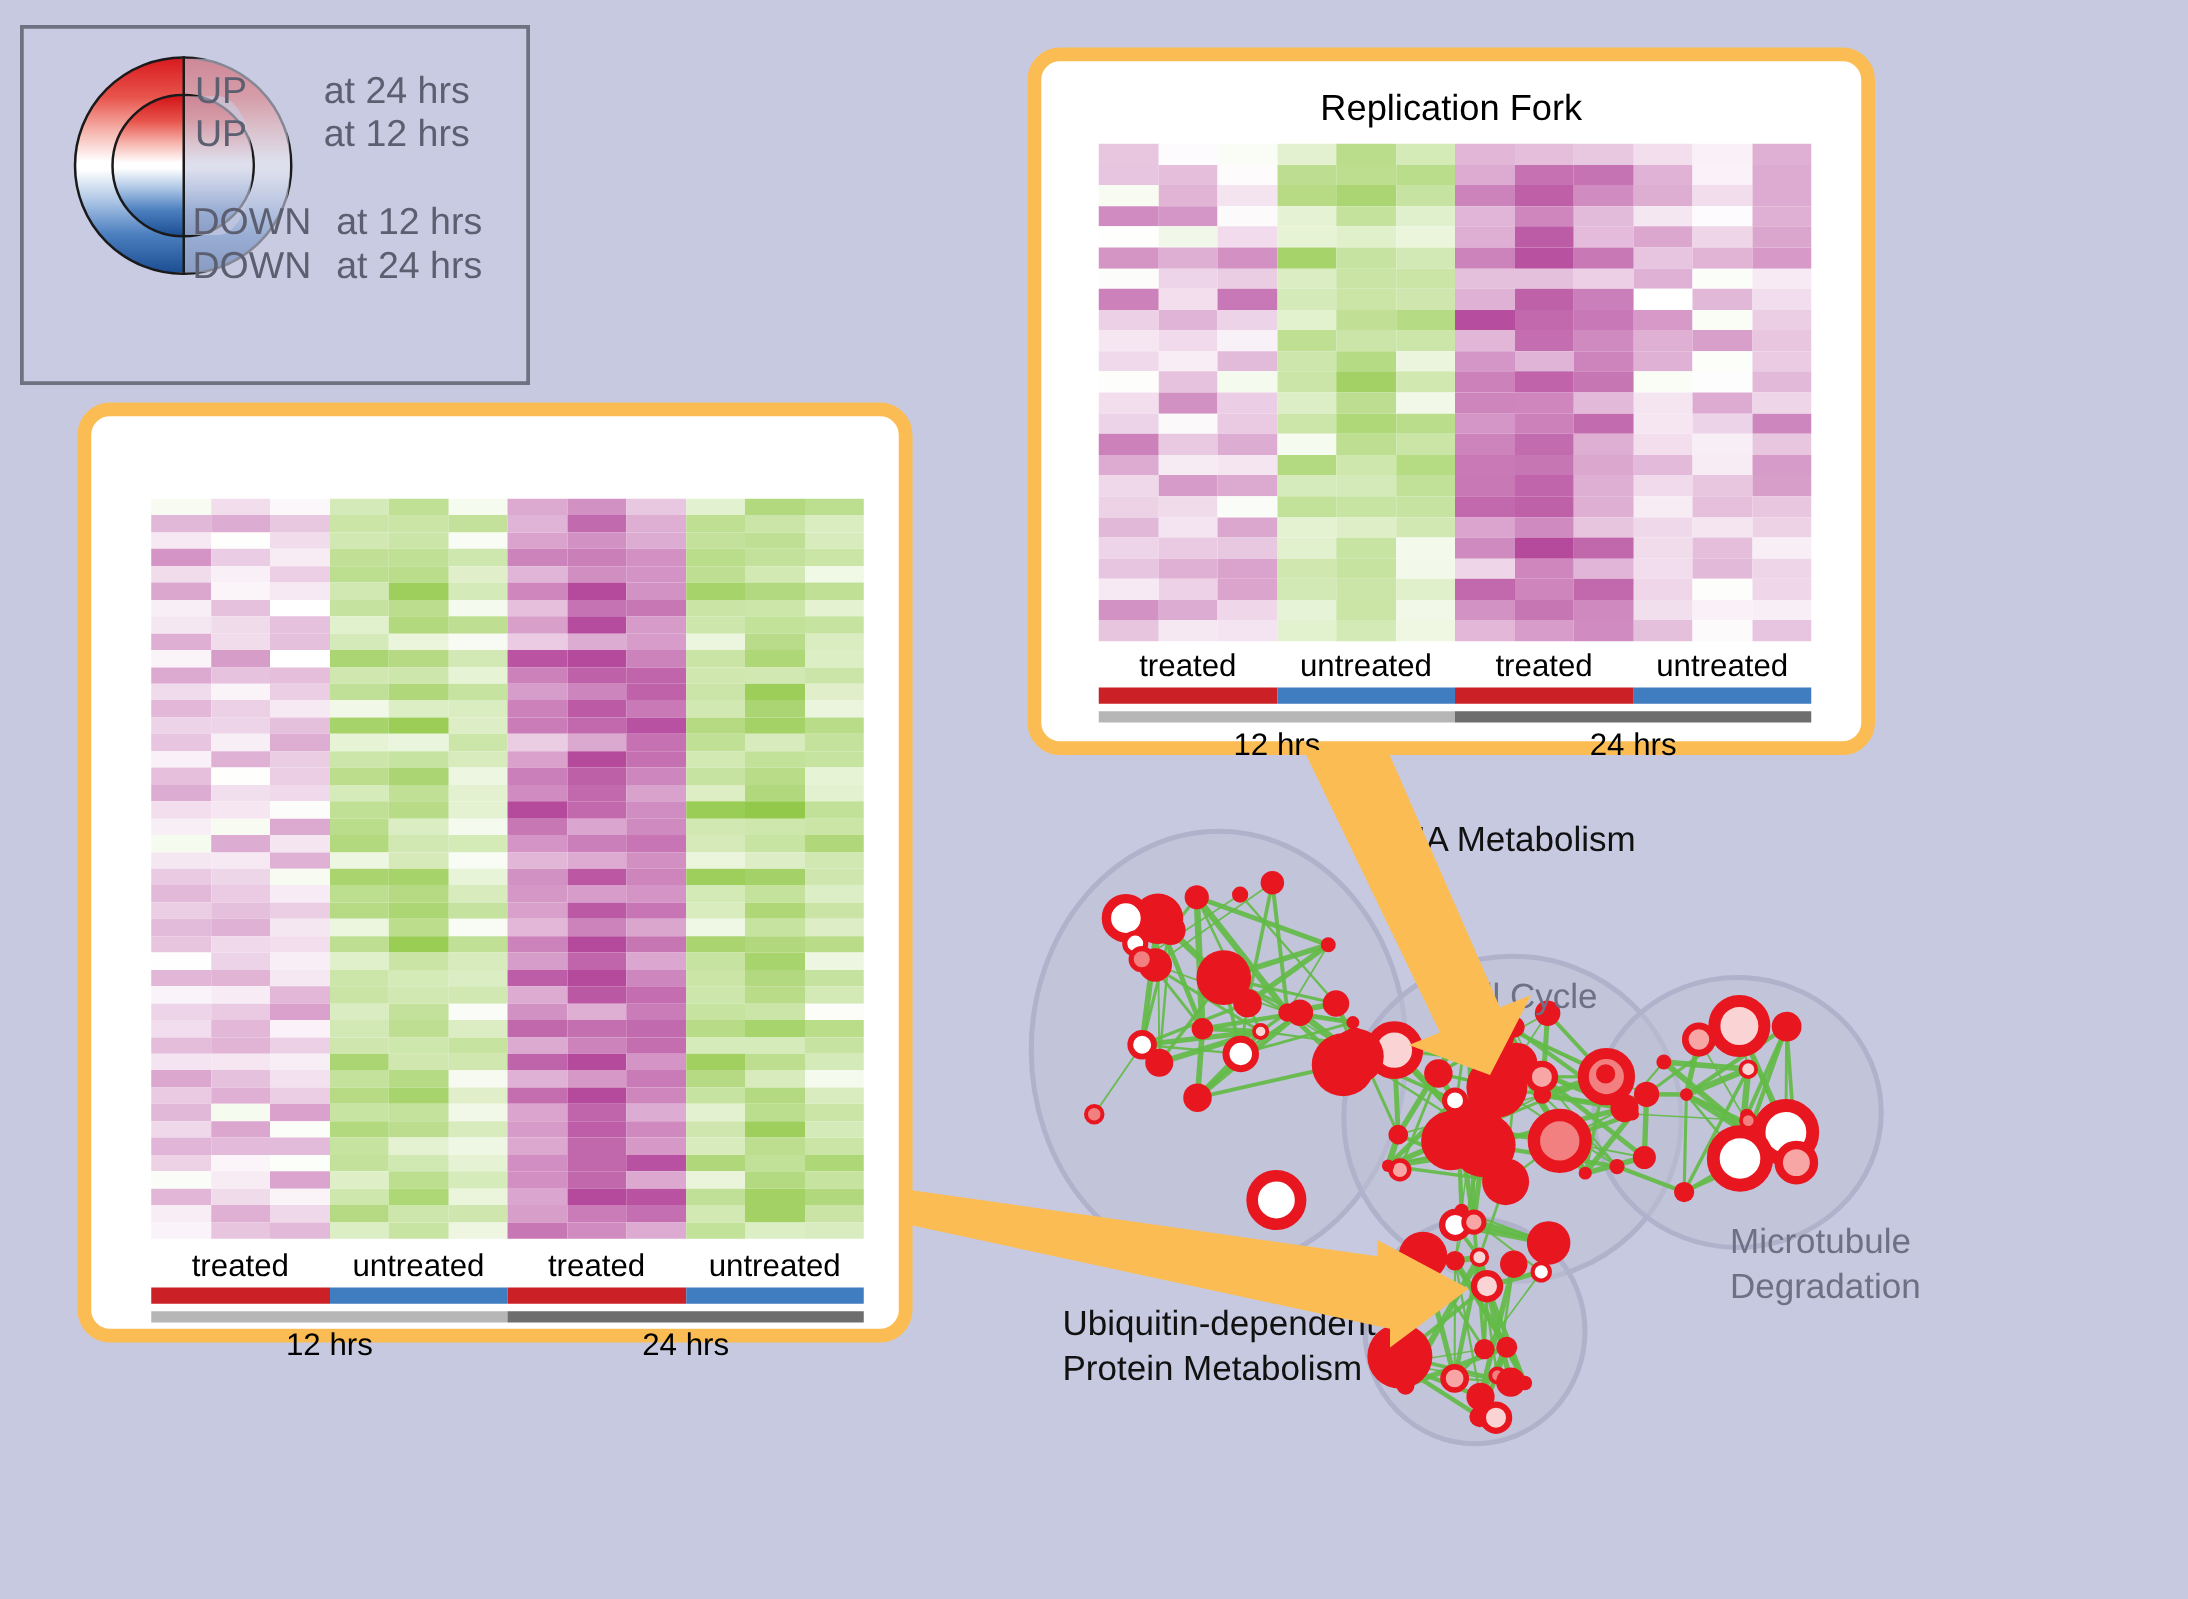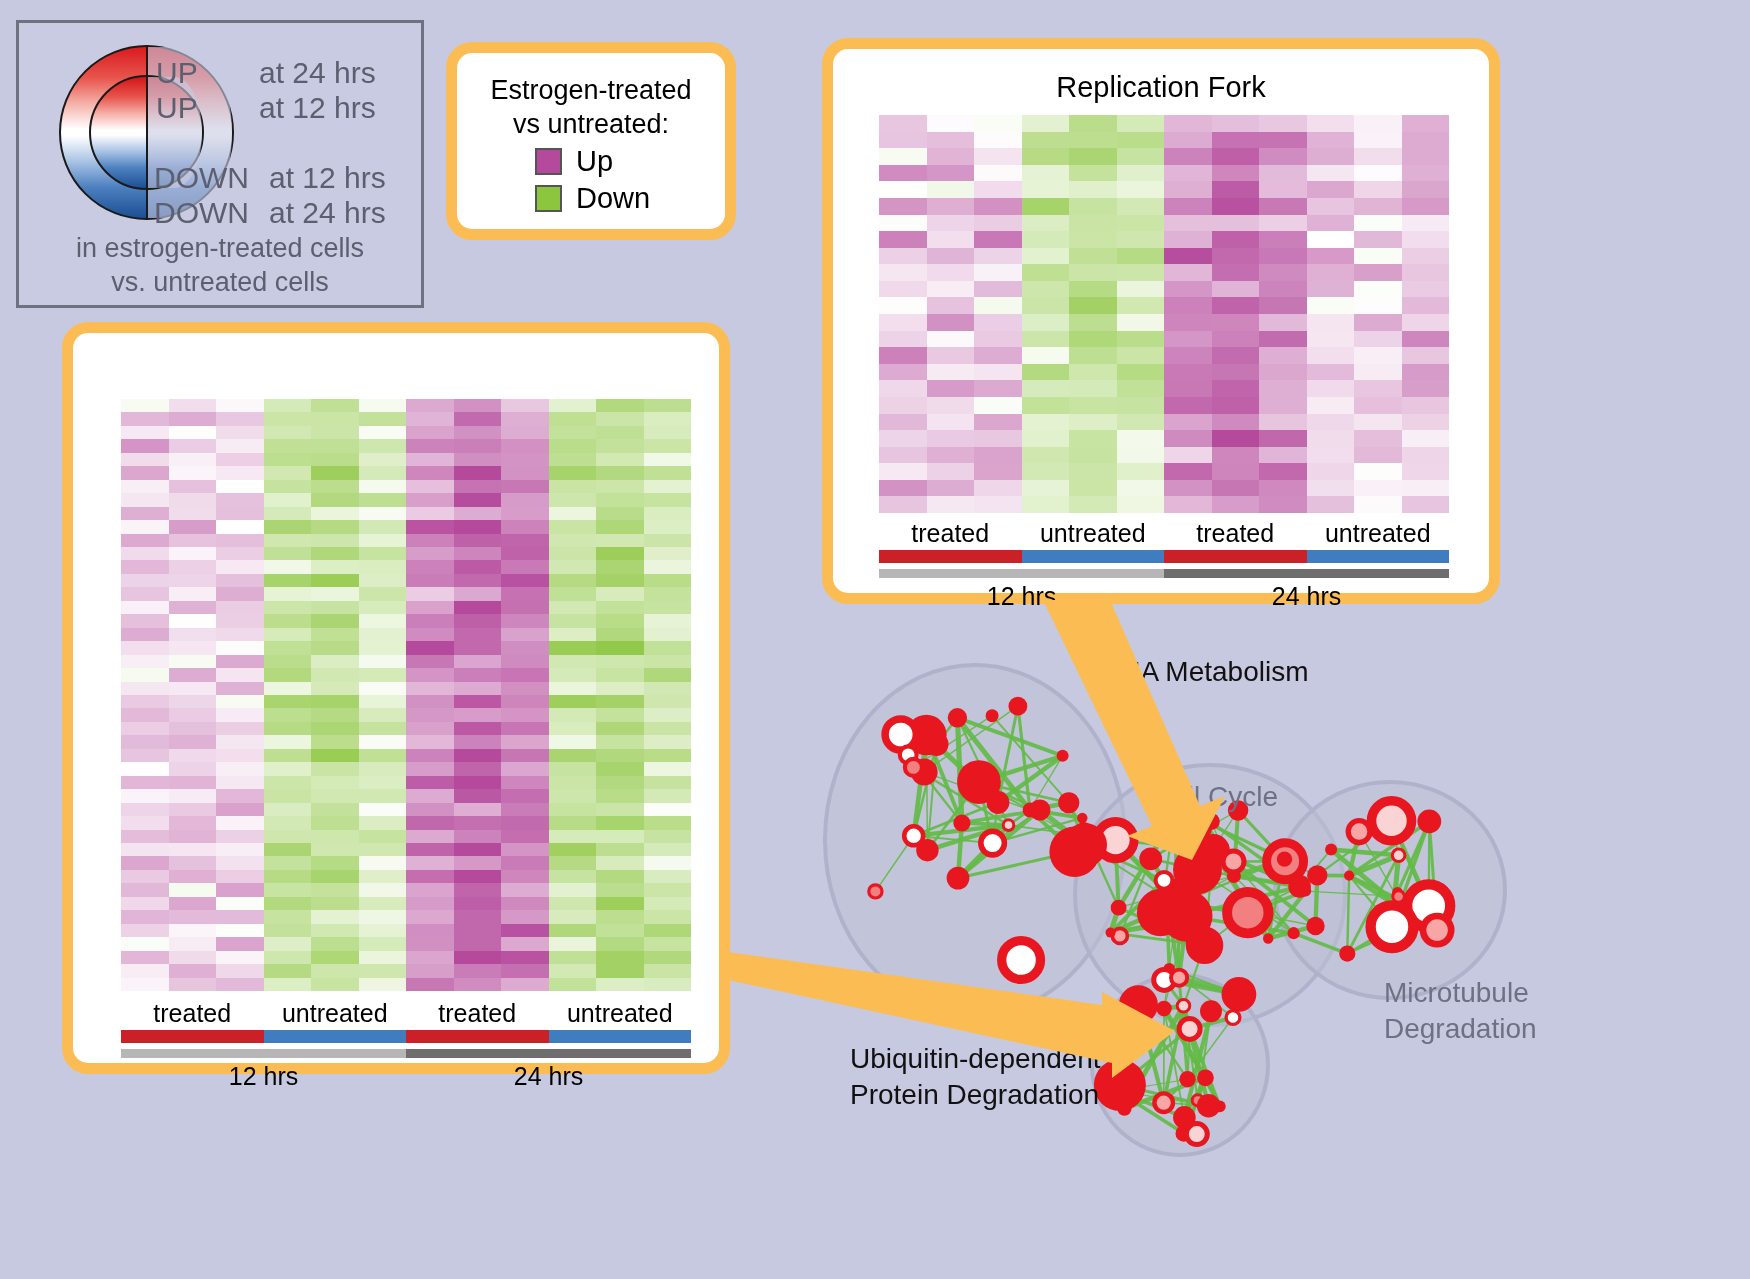--- a/index.html
+++ b/index.html
@@ -104,40 +104,22 @@
 
     <span class="wheel-lbl" style="left:137px;top:35px;">UP</span>
     <span class="wheel-lbl" style="left:240px;top:35px;">at 24 hrs</span>
     <span class="wheel-lbl" style="left:137px;top:70px;">UP</span>
     <span class="wheel-lbl" style="left:240px;top:70px;">at 12 hrs</span>
     <span class="wheel-lbl" style="left:135px;top:140px;">DOWN</span>
     <span class="wheel-lbl" style="left:250px;top:140px;">at 12 hrs</span>
     <span class="wheel-lbl" style="left:135px;top:175px;">DOWN</span>
     <span class="wheel-lbl" style="left:250px;top:175px;">at 24 hrs</span>
 
-    <div id="wheel-caption">
-      <div>in estrogen-treated cells</div>
-      <div>vs. untreated cells</div>
-    </div>
   </div>
 
-  <div id="updown-legend" class="card">
-    <div class="ul-title">
-      <div>Estrogen-treated</div>
-      <div>vs untreated:</div>
-    </div>
-    <div class="swatch-row" style="left:78px;top:94px;">
-      <span class="swatch" id="sw-up" style="background: rgb(181, 73, 156);"></span>
-      <span class="swatch-lbl">Up</span>
-    </div>
-    <div class="swatch-row" style="left:78px;top:131px;">
-      <span class="swatch" id="sw-down" style="background: rgb(140, 198, 62);"></span>
-      <span class="swatch-lbl">Down</span>
-    </div>
-  </div>
 
   <div id="panel-replication" class="card">
     <div class="panel-title" style="top:22px;">Replication Fork</div>
     <div class="hm" id="hm-rep" style="left: 46px; top: 66px; width: 570px; height: 398px; grid-template-columns: repeat(12, 1fr); grid-template-rows: repeat(24, 1fr);">
         <i style="background:rgb(232,198,224)"></i>
         <i style="background:rgb(253,251,253)"></i>
         <i style="background:rgb(250,252,246)"></i>
         <i style="background:rgb(227,241,208)"></i>
         <i style="background:rgb(186,221,139)"></i>
         <i style="background:rgb(212,234,183)"></i>
@@ -1334,21 +1316,21 @@
         <circle cx="428.6" cy="505.7" r="11.7" fill="#e8161f"></circle>
         <circle cx="453.0" cy="417.5" r="6.9" fill="#ffffff" stroke="#e8161f" stroke-width="3.3"></circle>
         <circle cx="407.5" cy="479.3" r="8.2" fill="#e8161f"></circle>
         <circle cx="305.0" cy="245.0" r="22.0" fill="#e8161f"></circle>
       </svg>
     <span class="net-label dark" style="left:320px;top:55px;">DNA Metabolism</span>
     <span class="net-label grey" style="left:372px;top:180px;">Cell Cycle</span>
     <span class="net-label grey" style="left:604px;top:376px;">Microtubule</span>
     <span class="net-label grey" style="left:604px;top:412px;">Degradation</span>
     <span class="net-label dark" style="left:70px;top:442px;">Ubiquitin-dependent</span>
-    <span class="net-label dark" style="left:70px;top:478px;">Protein Degradation</span>
+    <span class="net-label dark" style="left:70px;top:478px;">Protein Metabolism</span>
   </div>
 
   <svg id="arrows" viewBox="0 0 1750 1279">
     <polygon fill="#fbbd53" points="1043,600 1110,600 1200,806 1225,796 1192,860 1127,836 1152,826"></polygon>
     <polygon fill="#fbbd53" points="728,952 1102,1005 1102,992 1175,1031 1112,1078 1112,1063 728,980"></polygon>
   </svg>
 
 </div>
 
 </body></html>

